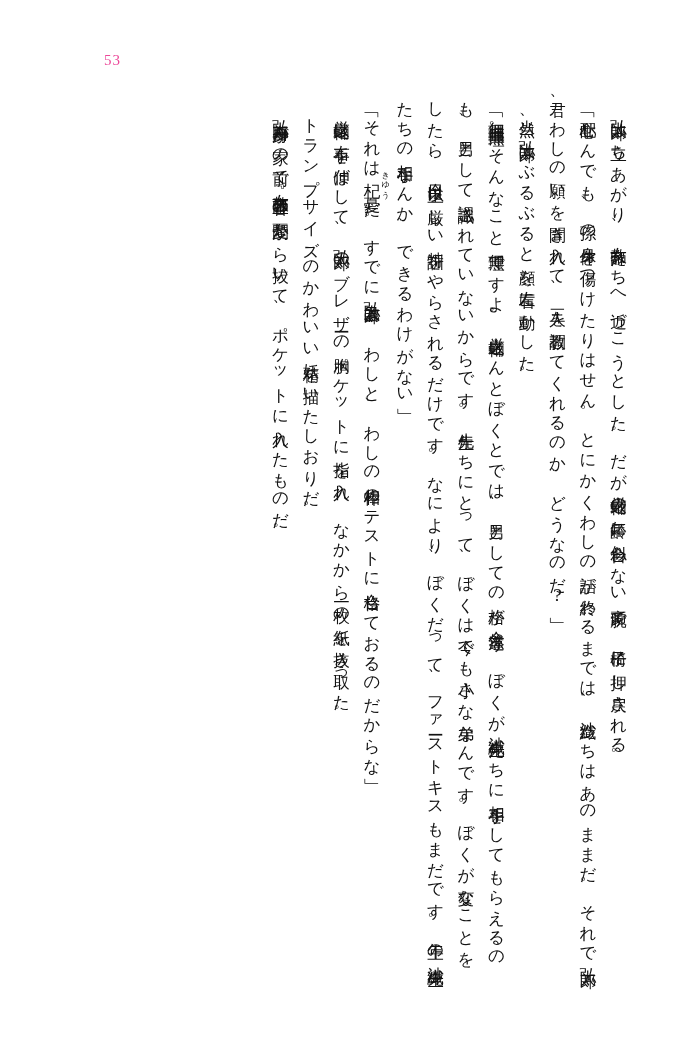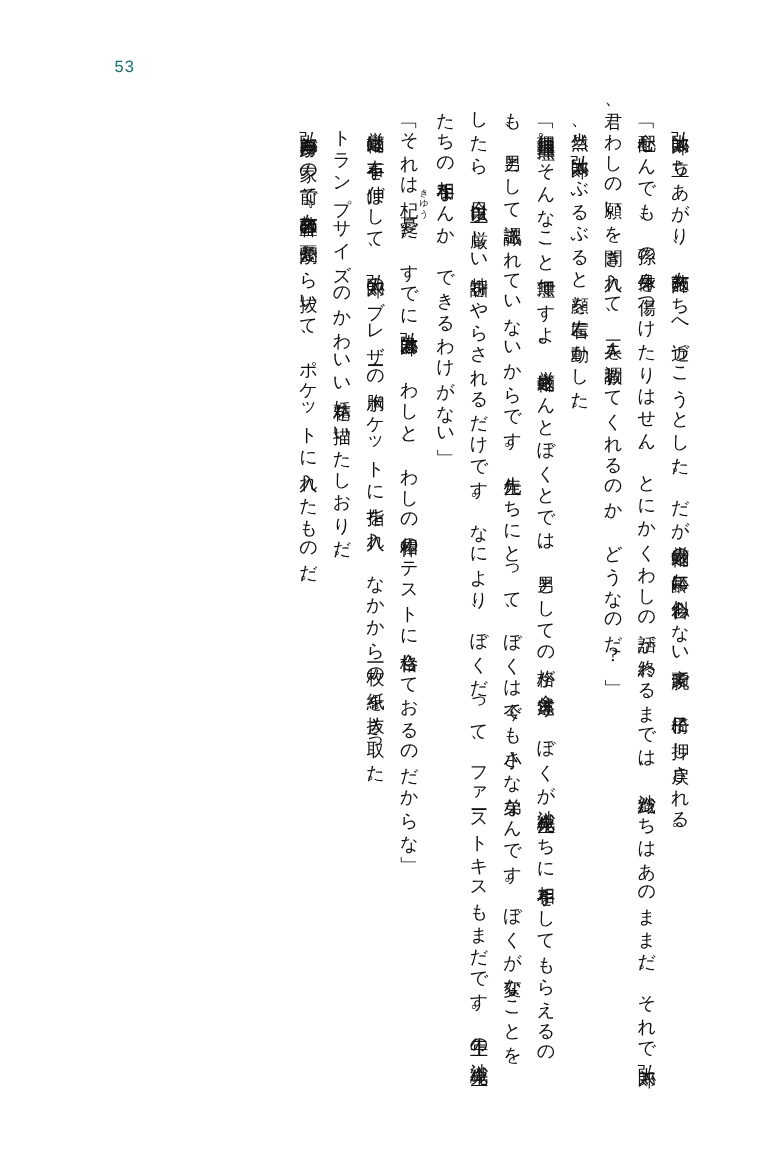--- a/index.html
+++ b/index.html
@@ -18,22 +18,22 @@
     position: relative;
     width: 695px;
     height: 1050px;
     background: #ffffff;
   }
   .page-number {
     position: absolute;
     top: 52px;
     left: 104px;
     font-size: 15px;
-    font-family: Liberation Sans, sans-serif;
-    color: #0f766e;
+    font-family: Liberation Serif, serif;
+    color: #ec4899;
     letter-spacing: 1px;
   }
   .text-block {
     position: absolute;
     top: 90px;
     right: 62px;
     height: 870px;
     width: 560px;
     writing-mode: vertical-rl;
     -webkit-writing-mode: vertical-rl;

